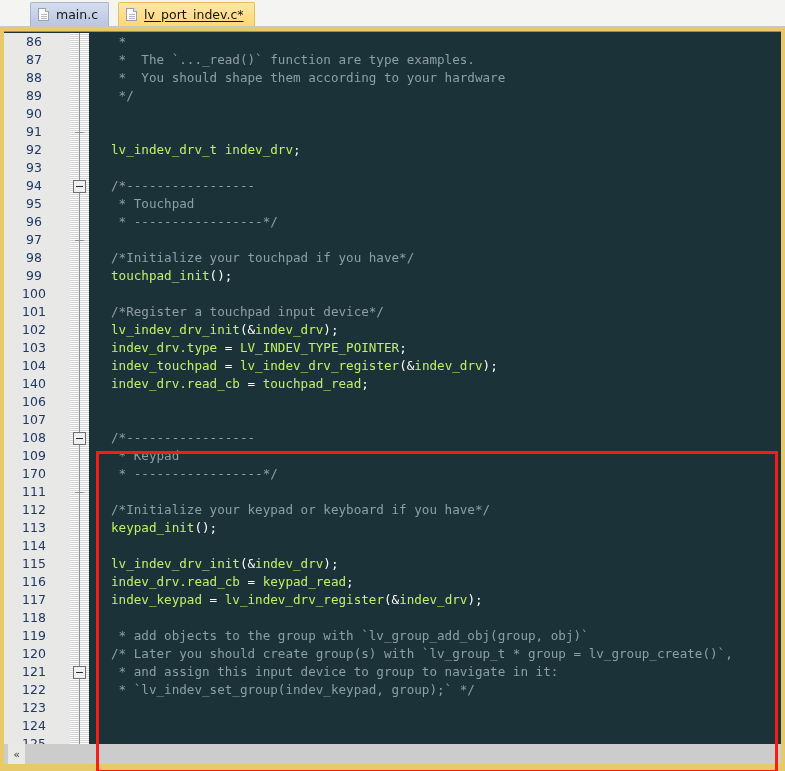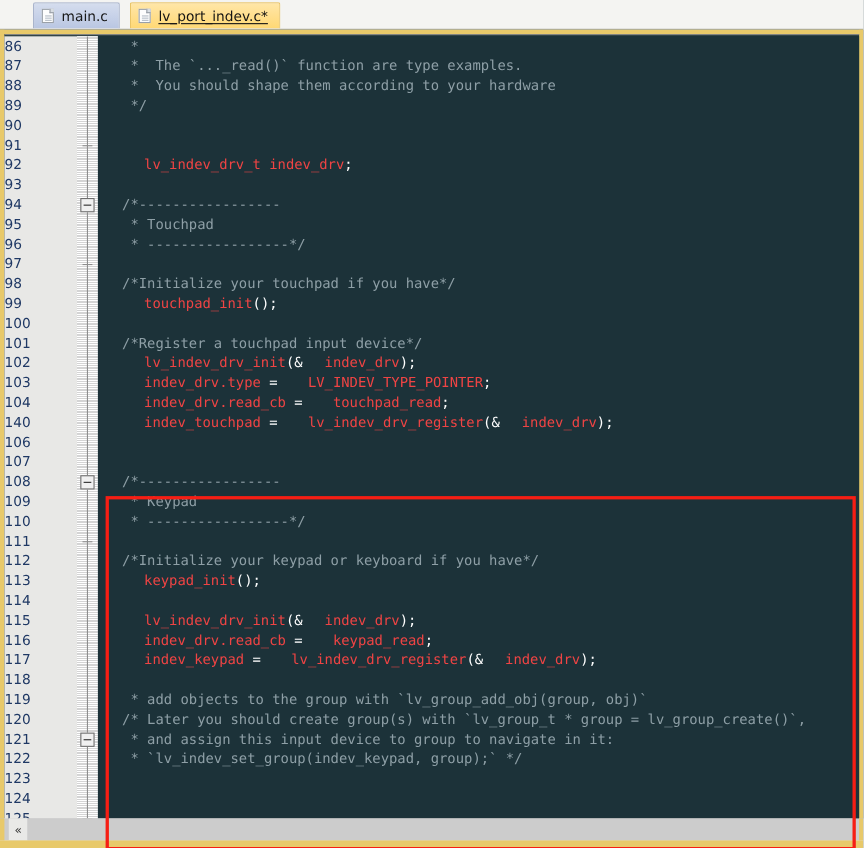--- a/index.html
+++ b/index.html
@@ -118,21 +118,21 @@
     left: 0; top: 1px;
     width: 66px;
     height: 712px;
     background: #e8e8e6;
     box-sizing: border-box;
     overflow: hidden;
   }
   .gutter-row {
     height: 18px;
     line-height: 18px;
-    text-align: left;
+    text-align: center;
     padding-right: 6px;
     box-sizing: border-box;
     font-family: "DejaVu Sans", sans-serif;
     font-size: 12.5px;
     color: #1f3864;
   }
   
   .foldcol {
     position: absolute;
     left: 66px; top: 1px;
@@ -184,21 +184,21 @@
     height: 18px;
     line-height: 18px;
     white-space: pre;
     font-family: "DejaVu Sans Mono", monospace;
     font-size: 12.6px;
     color: #e6e6e6;
     padding-left: 22px;
     box-sizing: border-box;
   }
   .cm { color: #8e9fa6; }
-  .id { color: #ef4444; margin-left: 20px; }
+  .id { color: #bef264; }
   .pn { color: #ffffff; }
 
   
   .redbox {
     position: absolute;
     left: 92px;
     top: 419px;
     width: 682px;
     height: 322px;
     border: 3px solid #f61e14;
@@ -281,21 +281,21 @@
           <div class="gutter-row">100</div>
           <div class="gutter-row">101</div>
           <div class="gutter-row">102</div>
           <div class="gutter-row">103</div>
           <div class="gutter-row">104</div>
           <div class="gutter-row">140</div>
           <div class="gutter-row">106</div>
           <div class="gutter-row">107</div>
           <div class="gutter-row">108</div>
           <div class="gutter-row">109</div>
-          <div class="gutter-row">110</div>
+          <div class="gutter-row">170</div>
           <div class="gutter-row">111</div>
           <div class="gutter-row">112</div>
           <div class="gutter-row">113</div>
           <div class="gutter-row">114</div>
           <div class="gutter-row">115</div>
           <div class="gutter-row">116</div>
           <div class="gutter-row">117</div>
           <div class="gutter-row">118</div>
           <div class="gutter-row">119</div>
           <div class="gutter-row">120</div>
@@ -329,22 +329,22 @@
           <div class="code-row"><span class="cm">/*-----------------</span></div>
           <div class="code-row"><span class="cm"> * Touchpad</span></div>
           <div class="code-row"><span class="cm"> * -----------------*/</span></div>
           <div class="code-row">&nbsp;</div>
           <div class="code-row"><span class="cm">/*Initialize your touchpad if you have*/</span></div>
           <div class="code-row"><span class="id">touchpad_init</span><span class="pn">();</span></div>
           <div class="code-row">&nbsp;</div>
           <div class="code-row"><span class="cm">/*Register a touchpad input device*/</span></div>
           <div class="code-row"><span class="id">lv_indev_drv_init</span><span class="pn">(&amp;</span><span class="id">indev_drv</span><span class="pn">);</span></div>
           <div class="code-row"><span class="id">indev_drv.type</span><span class="pn"> = </span><span class="id">LV_INDEV_TYPE_POINTER</span><span class="pn">;</span></div>
+          <div class="code-row"><span class="id">indev_touchpad</span><span class="pn"> = </span><span class="id">lv_indev_drv_register</span><span class="pn">(&amp;</span><span class="id">indev_drv</span><span class="pn">);</span></div>
           <div class="code-row"><span class="id">indev_drv.read_cb</span><span class="pn"> = </span><span class="id">touchpad_read</span><span class="pn">;</span></div>
-          <div class="code-row"><span class="id">indev_touchpad</span><span class="pn"> = </span><span class="id">lv_indev_drv_register</span><span class="pn">(&amp;</span><span class="id">indev_drv</span><span class="pn">);</span></div>
           <div class="code-row">&nbsp;</div>
           <div class="code-row">&nbsp;</div>
           <div class="code-row"><span class="cm">/*-----------------</span></div>
           <div class="code-row"><span class="cm"> * Keypad</span></div>
           <div class="code-row"><span class="cm"> * -----------------*/</span></div>
           <div class="code-row">&nbsp;</div>
           <div class="code-row"><span class="cm">/*Initialize your keypad or keyboard if you have*/</span></div>
           <div class="code-row"><span class="id">keypad_init</span><span class="pn">();</span></div>
           <div class="code-row">&nbsp;</div>
           <div class="code-row"><span class="id">lv_indev_drv_init</span><span class="pn">(&amp;</span><span class="id">indev_drv</span><span class="pn">);</span></div>

